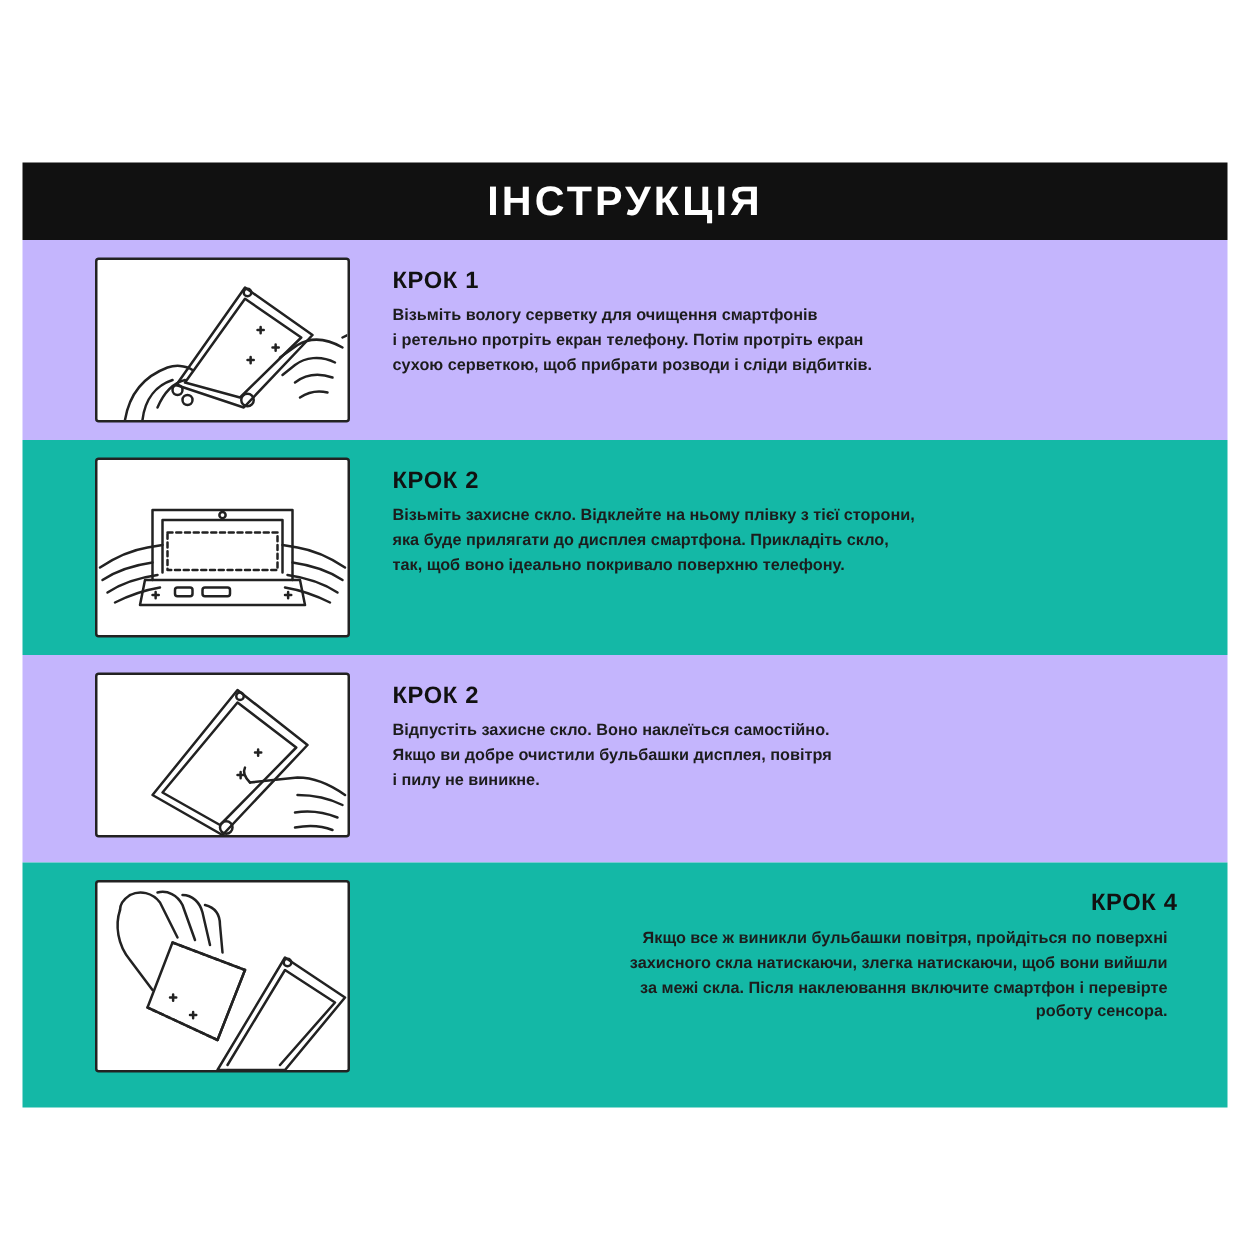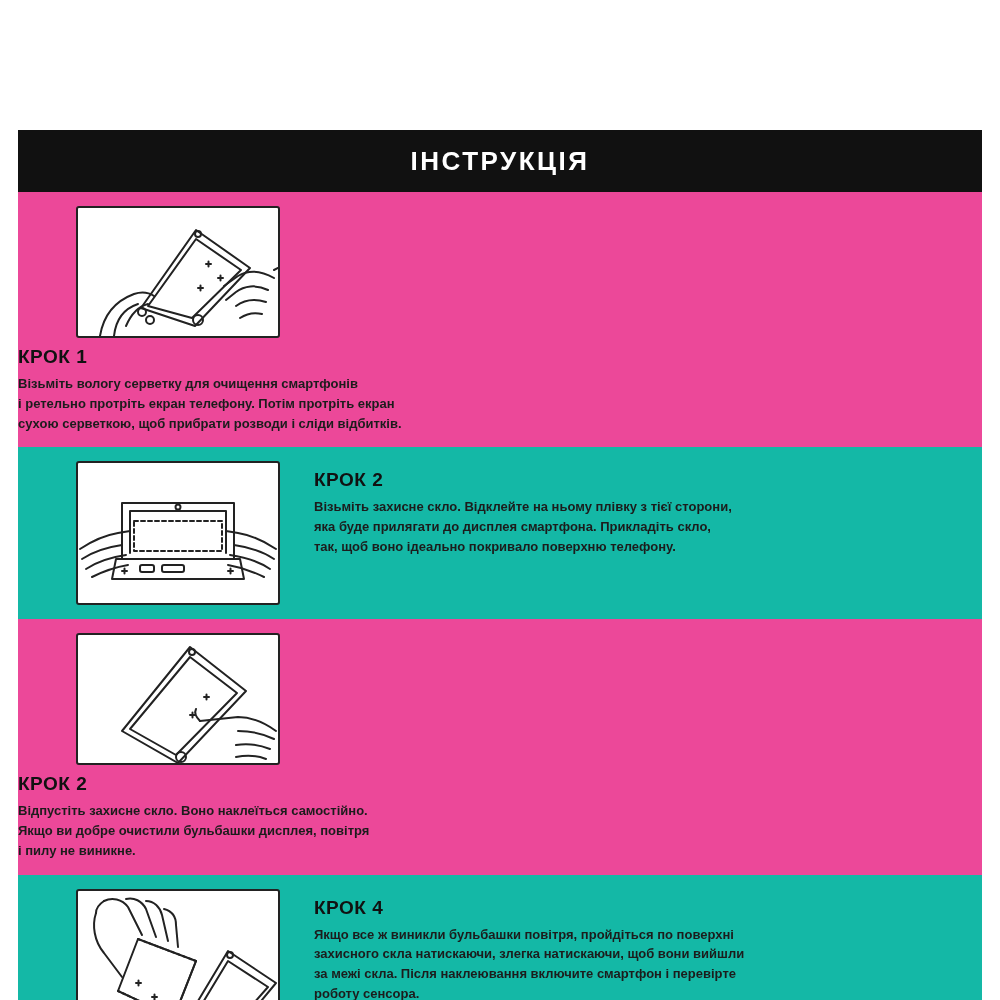--- a/index.html
+++ b/index.html
@@ -35,39 +35,38 @@
   .title-bar {
     background: #111111;
     height: 62px;
     display: flex;
     align-items: center;
     justify-content: center;
   }
   .title-bar h1 {
     margin: 0;
     color: #ffffff;
-    font-size: 26px;
+    font-size: 33px;
     font-weight: bold;
     letter-spacing: 2.5px;
     font-family: "Liberation Sans", sans-serif;
   }
 
   
   .step {
     display: flex;
     align-items: flex-start;
     padding: 14px 0 14px 0;
     box-sizing: border-box;
   }
   .step.shaded {
     background: #14b8a6;
   }
   .step.plain {
-    background: #ec4899;
-    flex-direction: column;
+    background: #c4b5fd;
   }
 
   .thumb {
     flex: 0 0 auto;
     width: 200px;
     height: 128px;
     margin-left: 58px;
     margin-right: 34px;
     background: #ffffff;
     border: 2px solid #222222;
@@ -100,21 +99,21 @@
     color: #1c1c1c;
     margin: 0;
     max-width: 620px;
     white-space: pre-line;
   }
 
   
   .step1 { min-height: 152px; }
   .step2 { min-height: 170px; }
   .step3 { min-height: 166px; }
-  .step4 { min-height: 196px; }
+  .step4 { min-height: 196px; text-align: right; }
 
   .step4 .thumb { height: 150px; }
   .step2 .thumb { height: 140px; }
 </style>
 </head>
 <body>
 
 <div class="page">
   <div class="sheet">
 

